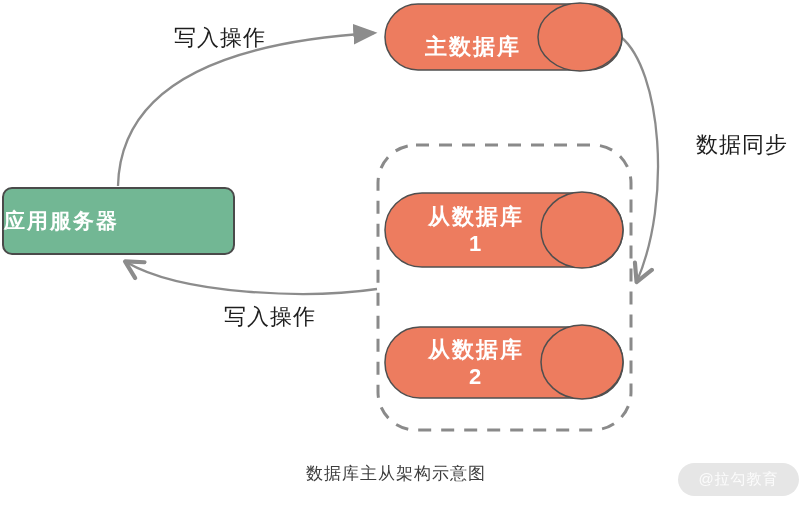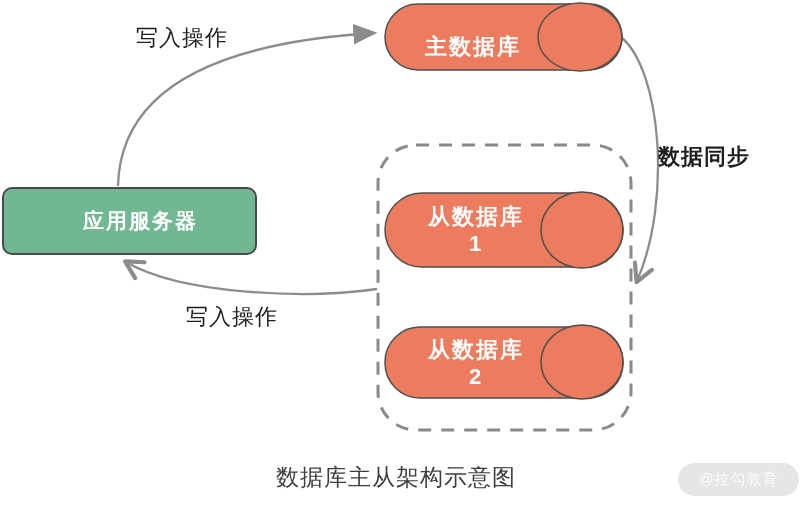--- a/index.html
+++ b/index.html
@@ -18,37 +18,37 @@
     align-items: center; justify-content: center;
     color: #ffffff; font-weight: bold; font-size: 22px;
     letter-spacing: 2px; text-align: center;
   }
   .node-label .line { display: block; }
   #app-server-box {
     left: 2px; top: 187px; width: 229px; height: 64px;
     background: #72B794;
     border: 2px solid #4A4A4A;
     border-radius: 10px;
-    display: flex; align-items: center; justify-content: center;
-    color: #ffffff; font-weight: bold; font-size: 21px; letter-spacing: 2px; padding-left: 22px;
+    display: flex; align-items: center; 
+    color: #ffffff; font-weight: bold; font-size: 21px; letter-spacing: 2px;
   }
   #master-label { left: 385px; top: 4px;  width: 176px; height: 86px; }
   #slave1-label { left: 388px; top: 193px; width: 176px; height: 74px; line-height: 27px; }
   #slave2-label { left: 388px; top: 327px; width: 176px; height: 71px; line-height: 27px; }
   .edge-label {
-    width: 130px; text-align: left;
+    width: 130px; text-align: right;
     color: #1E1E1E; font-size: 22px; font-weight: 500;
     letter-spacing: 1px;
   }
   #write-label { left: 136px; top: 23px; }
   #read-label  { left: 186px; top: 302px; }
-  #sync-label  { left: 658px; top: 142px; font-weight: bold; }
+  #sync-label  { left: 658px; top: 130px; }
   #caption {
     left: 226px; top: 462px; width: 340px;
-    text-align: center; color: #3D3D3D; font-size: 23px;
+    text-align: center; color: #3D3D3D; font-size: 17px;
     letter-spacing: 1px;
   }
   #watermark {
     left: 678px; top: 463px; width: 121px; height: 33px;
     background: #E6E6E6; border-radius: 17px;
     display: flex; align-items: center; justify-content: center;
     color: #FBFBFB; font-size: 15px; letter-spacing: 1px;
   }
 </style>
 </head>

